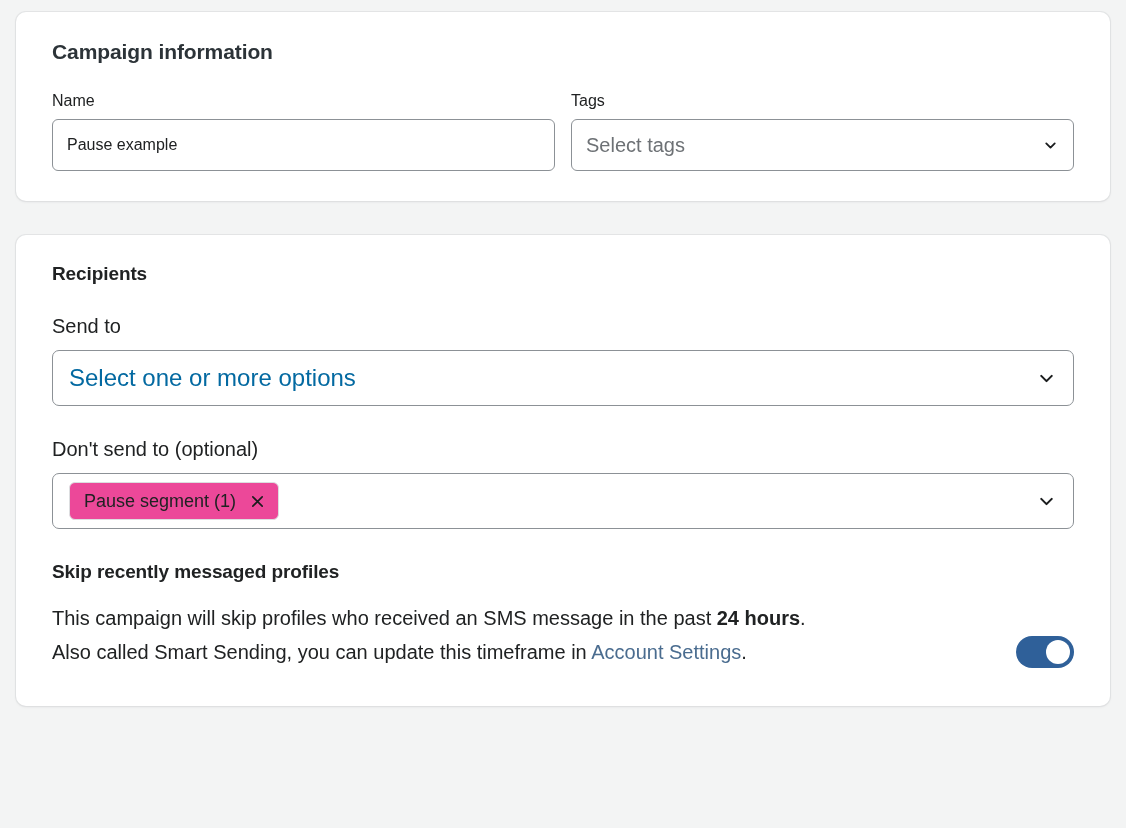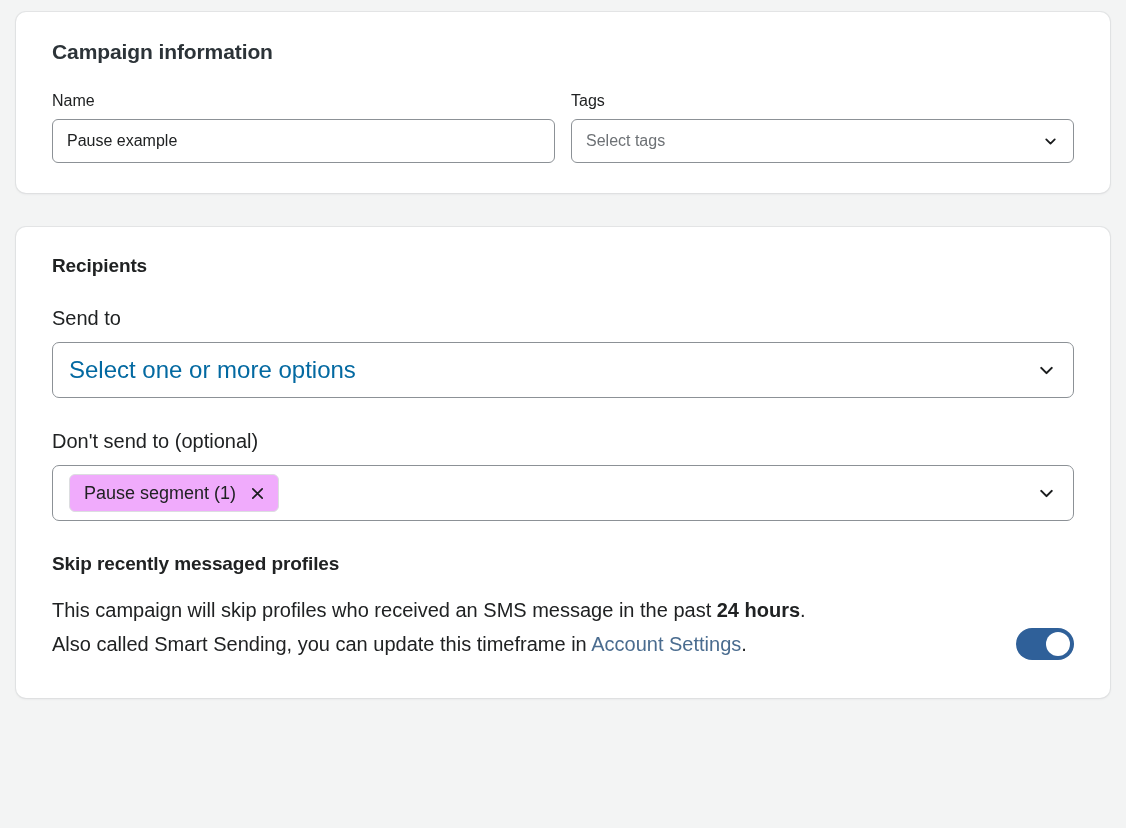--- a/index.html
+++ b/index.html
@@ -48,40 +48,40 @@
 
   .field-label {
     display: block;
     font-size: 16px;
     font-weight: 400;
     color: #202223;
     margin-bottom: 9px;
   }
 
   .control {
-    height: 44px;
+    height: 52px;
     width: 100%;
     border: 1px solid #8c9196;
     border-radius: 6px;
     background: #ffffff;
     display: flex;
     align-items: center;
     padding: 0 14px;
     font-size: 16px;
     color: #202223;
     font-family: "Liberation Sans", sans-serif;
   }
   input.control::placeholder { color: #6d7175; opacity: 1; }
   input.control { outline: none; }
 
   .select {
     justify-content: space-between;
     cursor: pointer;
   }
-  .select .select-value { font-size: 16px; color: #6d7175; }
+  .select .select-value { font-size: 20px; color: #6d7175; }
   .chevron {
     flex: 0 0 auto;
     width: 18px;
     height: 18px;
     display: inline-flex;
     align-items: center;
     justify-content: center;
     color: #1a1c1d;
   }
 
@@ -131,21 +131,21 @@
     display: inline-flex; align-items: center; justify-content: center;
     color: #1a1c1d;
     flex: 0 0 auto;
   }
 
   .chips { display: flex; align-items: center; gap: 8px; flex-wrap: wrap; }
   .chip {
     display: inline-flex;
     align-items: center;
     gap: 12px;
-    background: #f0abfc;
+    background: #ec4899;
     border: 1px solid #dcdee0;
     border-radius: 6px;
     padding: 7px 12px 7px 14px;
     font-size: 18px;
     color: #202223;
     line-height: 1.25;
   }
   .chip-remove {
     display: inline-flex;
     align-items: center;

